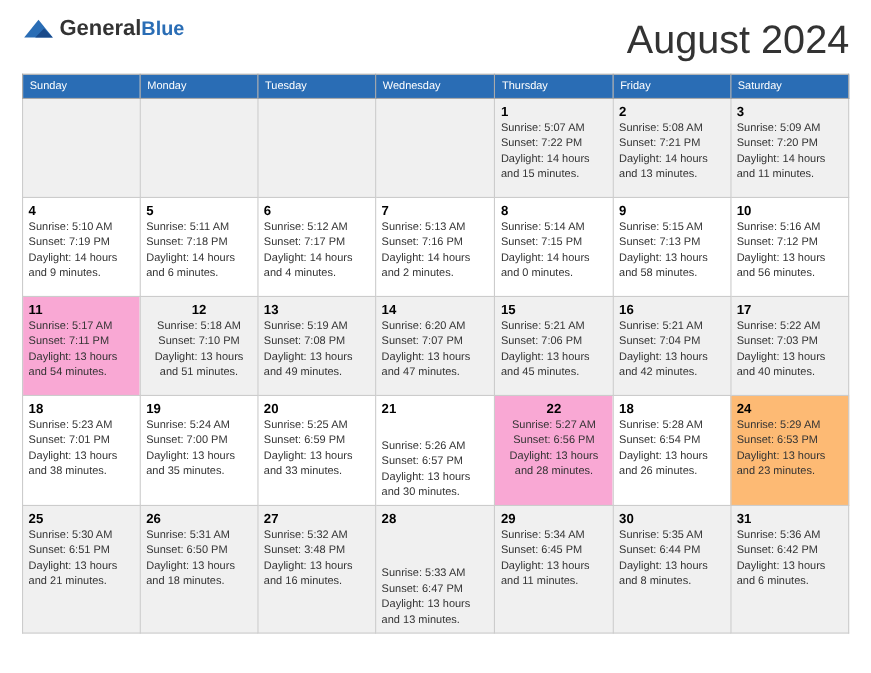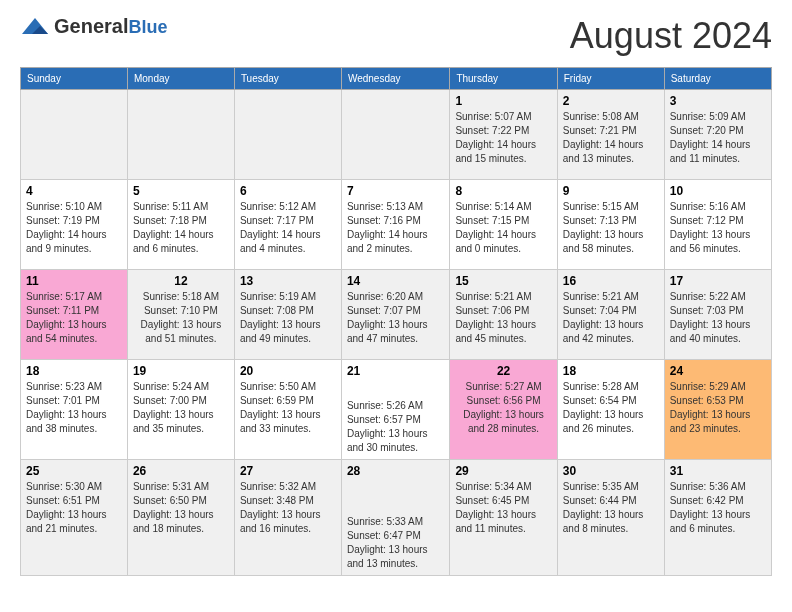--- a/index.html
+++ b/index.html
@@ -190,21 +190,21 @@
           </td>
           <td style="background-color: rgb(255, 255, 255); min-height: 90px; height: 90px;">
             <span class="day-num">19</span>
             <div class="day-info" style="white-space: pre-line;">Sunrise: 5:24 AM
 Sunset: 7:00 PM
 Daylight: 13 hours
 and 35 minutes.</div>
           </td>
           <td style="background-color: rgb(255, 255, 255); min-height: 90px; height: 90px;">
             <span class="day-num">20</span>
-            <div class="day-info" style="white-space: pre-line;">Sunrise: 5:50 AM
+            <div class="day-info" style="white-space: pre-line;">Sunrise: 5:25 AM
 Sunset: 6:59 PM
 Daylight: 13 hours
 and 33 minutes.</div>
           </td>
           <td style="background-color: rgb(255, 255, 255); min-height: 90px; height: 90px;">
             <span class="day-num">21</span>
             <div class="day-info" style="white-space: pre-line; margin-top: 21px;">Sunrise: 5:26 AM
 Sunset: 6:57 PM
 Daylight: 13 hours
 and 30 minutes.</div>

